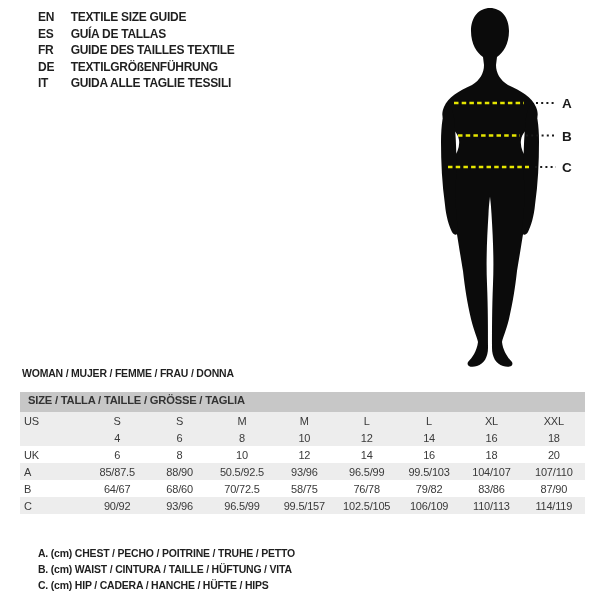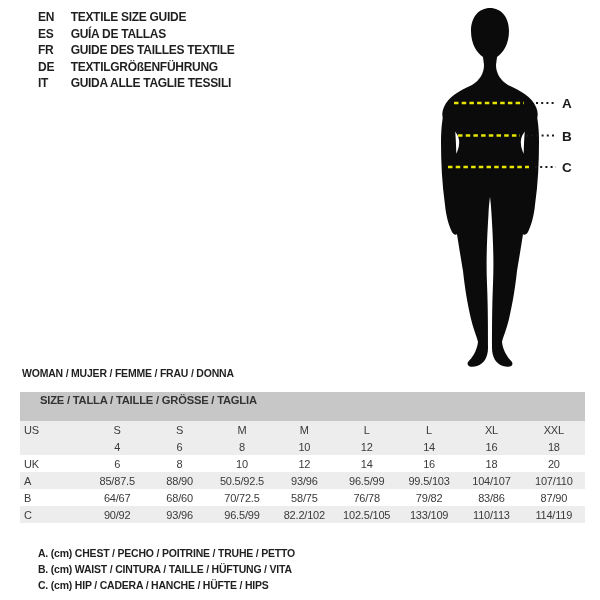--- a/index.html
+++ b/index.html
@@ -13,21 +13,21 @@
     letter-spacing:-0.3px;transform:scaleX(0.96);transform-origin:left center;white-space:nowrap;}
   .lang-code{width:34px;flex:0 0 34px;}
   
   .figure{position:absolute;left:398px;top:0px;width:190px;height:374px;}
   
   .woman-title{position:absolute;top:367px;left:22px;font-weight:bold;font-size:10.8px;
     letter-spacing:-0.2px;transform:scaleX(0.97);transform-origin:left center;white-space:nowrap;}
   
   .table-wrap{position:absolute;top:392px;left:20px;width:565px;}
   .table-header{background:#c7c7c7;color:#333;font-size:11.2px;font-weight:600;
-    letter-spacing:-0.2px;height:29px;line-height:16px;padding-left:20px;white-space:nowrap;}
+    letter-spacing:-0.2px;height:20px;line-height:16px;padding-left:8px;white-space:nowrap;}
   table.sizes{border-collapse:collapse;table-layout:fixed;width:565px;font-size:11px;color:#3a3a3a;}
   table.sizes td{height:17px;padding:0;text-align:center;letter-spacing:-0.2px;white-space:nowrap;}
   table.sizes td.row-label{width:62px;text-align:left;padding-left:4px;}
   table.sizes tr.shaded{background:#ededed;}
   
   .legend{position:absolute;top:546px;left:22px;margin-left:16px;}
   .legend-line{font-weight:bold;font-size:10.8px;line-height:15.8px;letter-spacing:-0.2px;
     transform:scaleX(0.97);transform-origin:left center;white-space:nowrap;}
 </style>
 </head>
@@ -195,23 +195,23 @@
             <td>76/78</td>
             <td>79/82</td>
             <td>83/86</td>
             <td>87/90</td>
           </tr>
           <tr class="shaded">
             <td class="row-label">C</td>
             <td>90/92</td>
             <td>93/96</td>
             <td>96.5/99</td>
-            <td>82.2/102</td>
+            <td>99.5/157</td>
             <td>102.5/105</td>
-            <td>133/109</td>
+            <td>106/109</td>
             <td>110/113</td>
             <td>114/119</td>
           </tr>
         </tbody>
     </table>
   </div>
 
   <div class="legend">
     <div class="legend-line">A. (cm) CHEST / PECHO / POITRINE / TRUHE / PETTO</div>
     <div class="legend-line">B. (cm) WAIST / CINTURA / TAILLE / HÜFTUNG / VITA</div>

